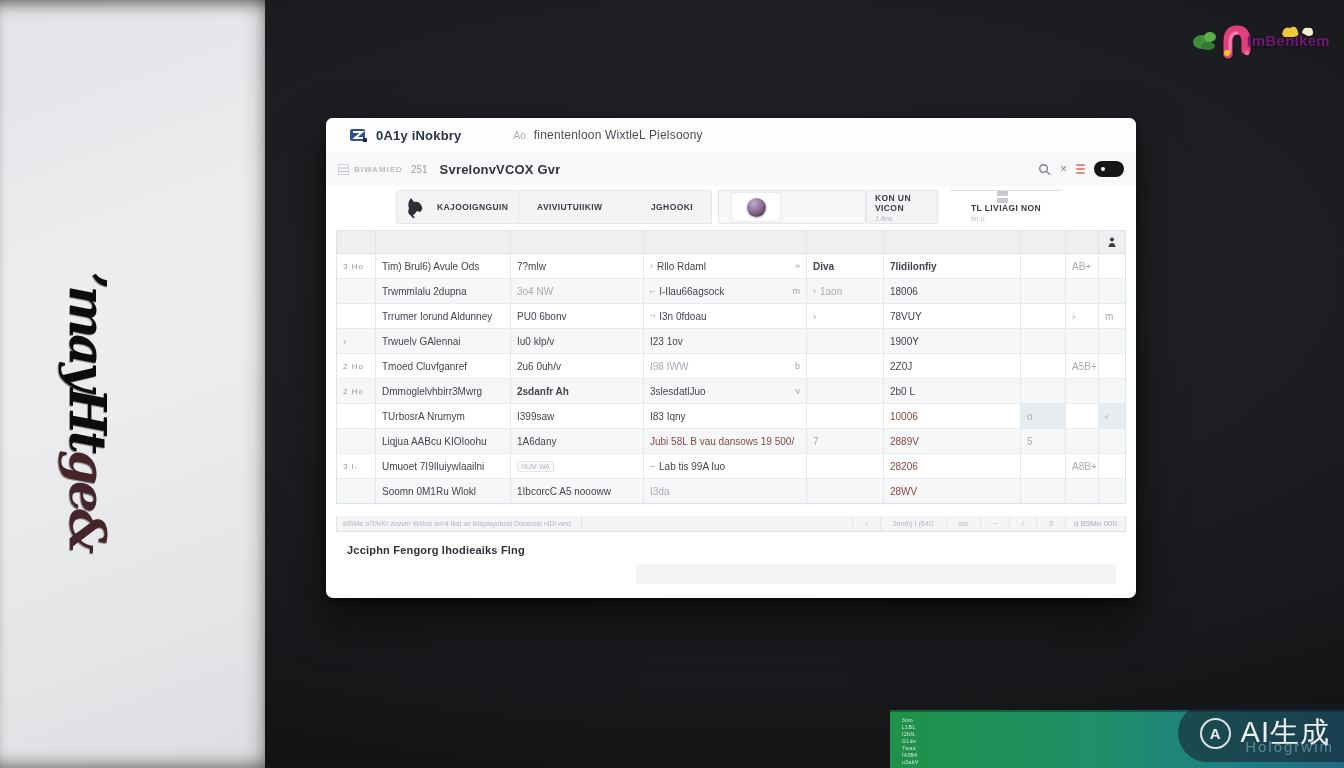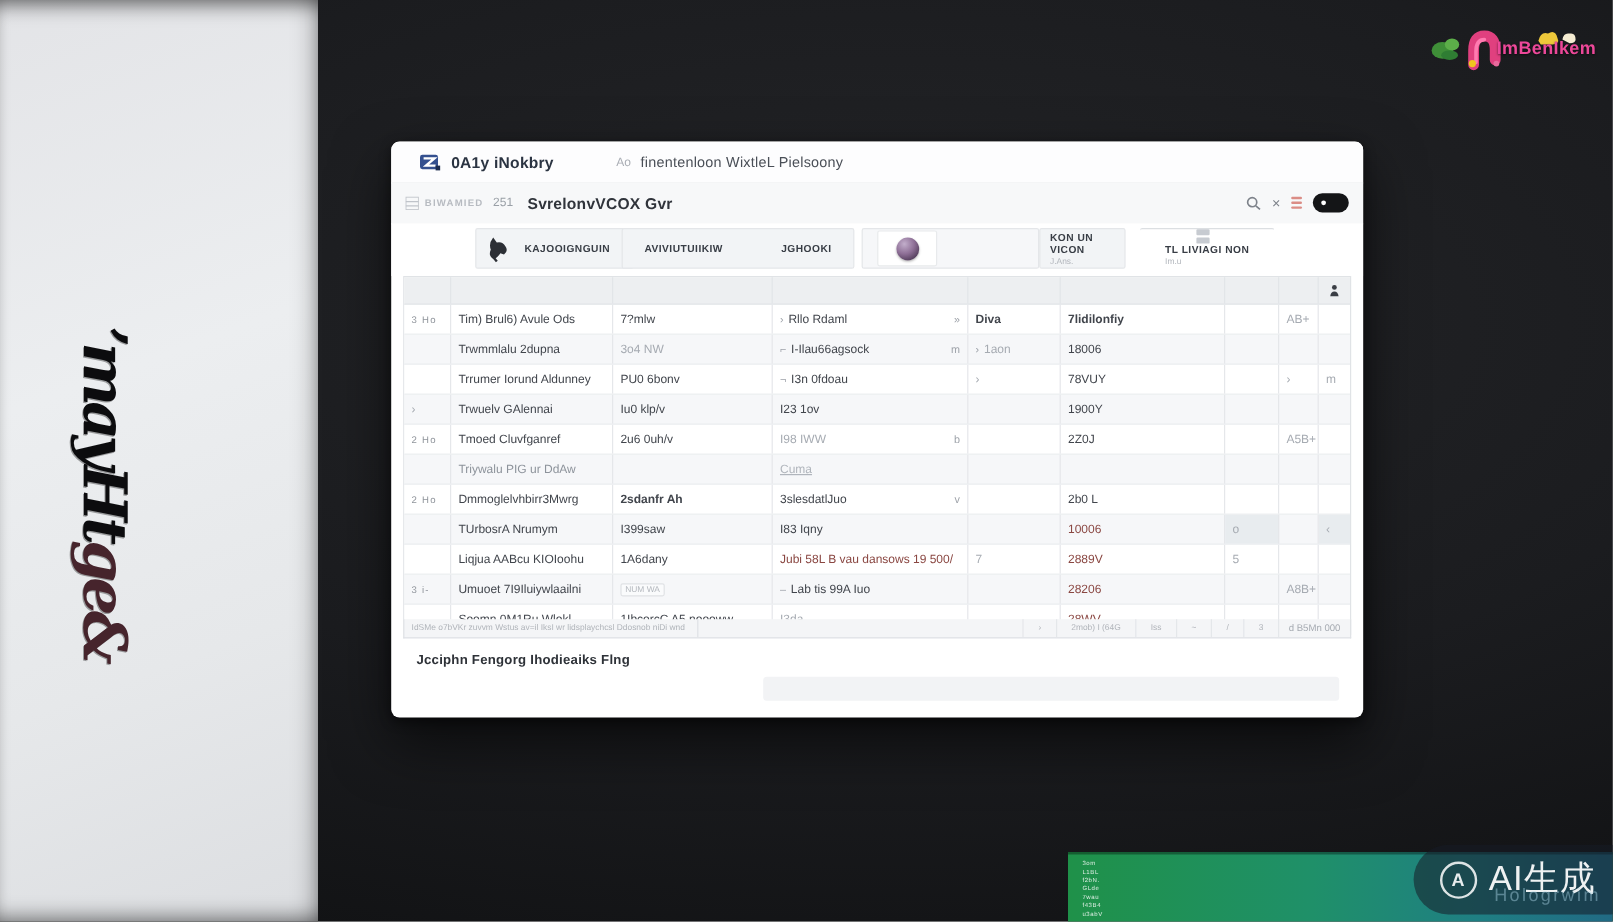--- a/index.html
+++ b/index.html
@@ -22,21 +22,21 @@
     writing-mode:vertical-rl;
     font-family:"DejaVu Serif", serif;
     font-style:italic;font-weight:900;font-size:50px;line-height:1;
     letter-spacing:-4px;color:#0c0c0e;
     text-shadow:1px 1px 0 rgba(0,0,0,.35);
   }
   .calligraphy .accent{color:#46242c;}
   
   .brand{position:absolute;right:14px;top:20px;width:140px;height:40px;}
   .brand-label{
-    position:absolute;right:0px;top:12px;color:#ec4899;font-size:15px;font-weight:600;
+    position:absolute;right:0px;top:12px;color:#701a75;font-size:15px;font-weight:600;
     letter-spacing:.3px;text-shadow:0 1px 2px rgba(0,0,0,.6);
   }
   
   .window{
     position:absolute;left:326px;top:118px;width:810px;height:480px;
     background:#ffffff;border-radius:7px;
     box-shadow:0 20px 48px rgba(0,0,0,.6),0 3px 10px rgba(0,0,0,.45);
     overflow:hidden;
   }
   .titlebar{
@@ -362,35 +362,20 @@
           <div class="tcell">
             <span class="txt">2Z0J</span>
           </div>
           <div class="tcell"></div>
           <div class="tcell c-m">
             <span class="txt">A5B+</span>
           </div>
           <div class="tcell"></div>
         </div>
         <div class="trow">
-          <div class="tcell"></div>
-          <div class="tcell c-m2">
-            <span class="txt">Triywalu PIG ur DdAw</span>
-          </div>
-          <div class="tcell"></div>
-          <div class="tcell c-lk">
-            <span class="txt">Cuma</span>
-          </div>
-          <div class="tcell"></div>
-          <div class="tcell"></div>
-          <div class="tcell"></div>
-          <div class="tcell"></div>
-          <div class="tcell"></div>
-        </div>
-        <div class="trow">
           <div class="tcell c-ic">
             <span class="txt">2 Ho</span>
           </div>
           <div class="tcell">
             <span class="txt">Dmmoglelvhbirr3Mwrg</span>
           </div>
           <div class="tcell c-b">
             <span class="txt">2sdanfr Ah</span>
           </div>
           <div class="tcell">

